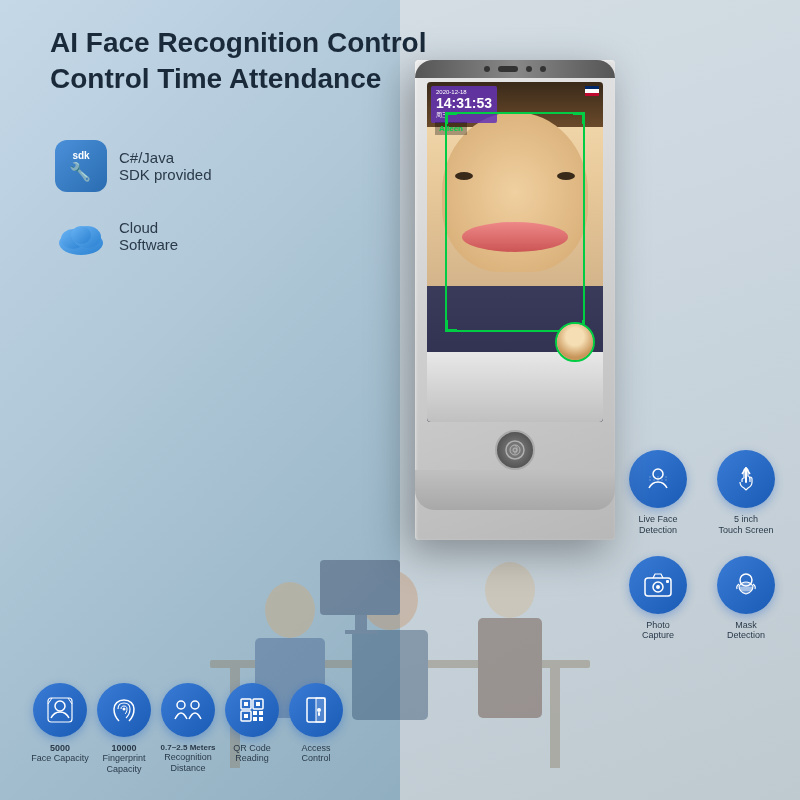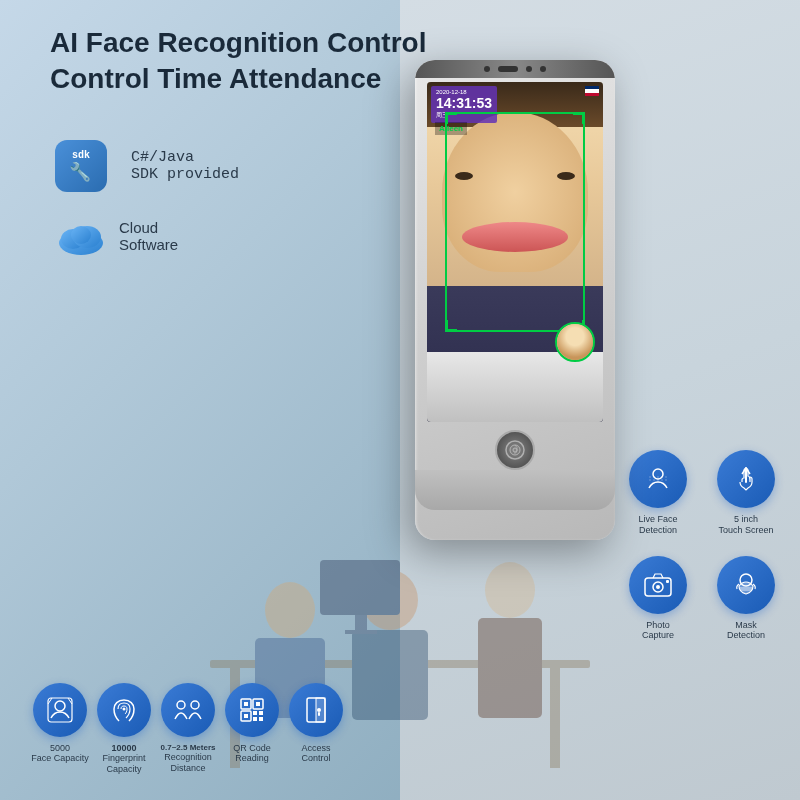--- a/index.html
+++ b/index.html
@@ -52,22 +52,21 @@
       line-height: 1.3;
     }
 
     
     .sdk-section {
       position: absolute;
       top: 140px;
       left: 55px;
       display: flex;
       align-items: center;
-      gap: 24px;
-      font-family: Liberation Mono, monospace;
+      gap: 12px;
     }
     .sdk-badge {
       width: 52px;
       height: 52px;
       background: linear-gradient(135deg, #4a90d9, #2a6cb0);
       border-radius: 12px;
       display: flex;
       flex-direction: column;
       align-items: center;
       justify-content: center;
@@ -107,21 +106,21 @@
       top: 60px;
       left: 415px;
       width: 200px;
       height: 480px;
       z-index: 20;
     }
     .device-body {
       width: 200px;
       height: 480px;
       background: linear-gradient(160deg, #e8e8e8 0%, #d0d0d0 50%, #b8b8b8 100%);
-      border-radius: 20px;
+      border-radius: 4px;
       box-shadow: -8px 12px 40px rgba(0,0,0,0.35), inset 1px 1px 3px rgba(255,255,255,0.5);
       position: relative;
       overflow: hidden;
     }
     .device-top-bar {
       width: 100%;
       height: 18px;
       background: linear-gradient(90deg, #555, #888, #555);
       border-radius: 20px 20px 0 0;
       display: flex;
@@ -424,21 +423,21 @@
       <div class="feature-icon">
         <svg width="28" height="28" viewBox="0 0 28 28" fill="white" xmlns="http://www.w3.org/2000/svg">
           <circle cx="14" cy="10" r="5" stroke="white" stroke-width="1.5" fill="none"></circle>
           <path d="M5 22 Q8 16 14 16 Q20 16 23 22" stroke="white" stroke-width="1.5" fill="none"></path>
           <rect x="2" y="2" width="24" height="24" rx="3" stroke="white" stroke-width="1.2" fill="none"></rect>
           <path d="M2 8 L6 2" stroke="white" stroke-width="1"></path>
           <path d="M26 8 L22 2" stroke="white" stroke-width="1"></path>
         </svg>
       </div>
       <div class="feature-label">
-        <div style="font-weight:normal;">5000</div>
+        <div style="font-weight:bold;">5000</div>
         <div>Face Capacity</div>
       </div>
     </div>
 
     <div class="feature-item">
       <div class="feature-icon">
         <svg width="26" height="28" viewBox="0 0 26 28" fill="none" xmlns="http://www.w3.org/2000/svg">
           <path d="M13 4 C7 4 3 8 3 13 C3 19 6 23 8 25" stroke="white" stroke-width="1.5" fill="none"></path>
           <path d="M13 4 C19 4 23 8 23 13 C23 19 20 23 18 25" stroke="white" stroke-width="1.5" fill="none"></path>
           <path d="M7 13 C7 9 9.5 7 13 7 C16.5 7 19 9 19 13 C19 17 17 20 15 22" stroke="white" stroke-width="1.2" fill="none"></path>

